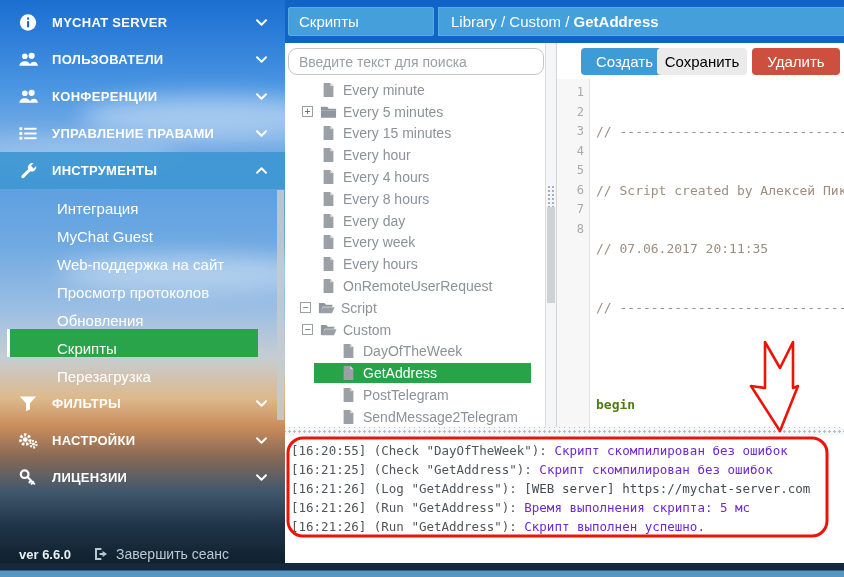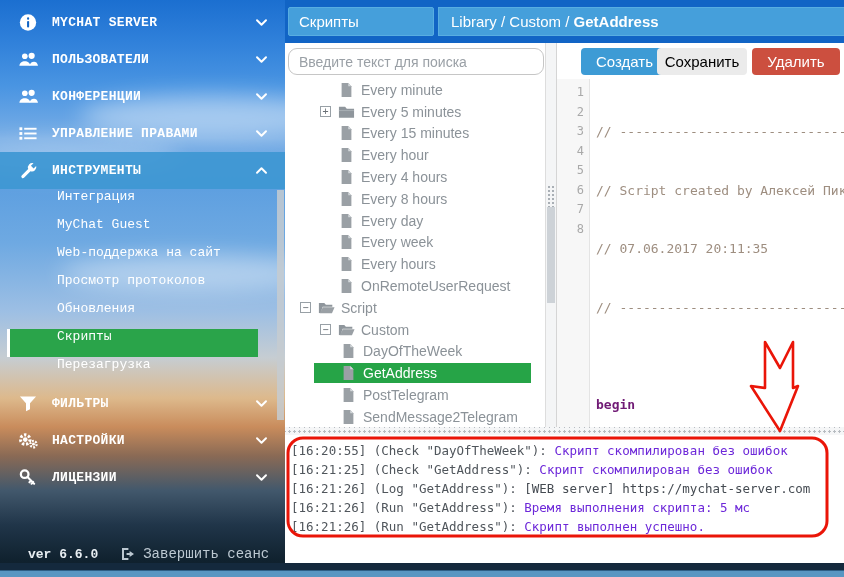--- a/index.html
+++ b/index.html
@@ -4,37 +4,37 @@
 <style>
   html,body{margin:0;padding:0;background:#fff;}
   .app{position:relative;width:844px;height:577px;overflow:hidden;
        font-family:"Liberation Sans","DejaVu Sans",sans-serif;background:#fff;}
 
   
   .sidebar{position:absolute;left:0;top:0;width:285px;height:577px;overflow:hidden;
     background:linear-gradient(180deg,
       #1b6fd0 0%,#2f80da 7%,#4a95e2 15%,#79aee6 24%,#5d9fe0 32%,
       #6ea9e2 42%,#9dbfe4 54%,#c6cdd2 62%,#ddb98c 69%,#c98c5c 74%,
-      #8a6a55 79%,#42586c 85%,#203549 91%,#10222f 97%,#0c1c29 100%);font-family:Liberation Mono, monospace;}
+      #8a6a55 79%,#42586c 85%,#203549 91%,#10222f 97%,#0c1c29 100%);}
   .cloud{position:absolute;border-radius:50%;filter:blur(11px);background:rgba(255,255,255,.42);}
   .cloud.c1{left:80px;top:95px;width:260px;height:42px;}
   .cloud.c2{left:-40px;top:140px;width:220px;height:34px;background:rgba(255,255,255,.30);}
   .cloud.c3{left:60px;top:255px;width:260px;height:36px;background:rgba(255,255,255,.38);}
   .smenu{position:relative;padding-top:4px;}
   .sitem{height:37px;display:flex;align-items:center;padding:0 16px 0 18px;color:#fff;cursor:pointer;}
   .sitem.active{background:rgba(62,151,211,.92);}
   .sitem .icn{width:22px;height:19px;margin-right:12px;flex:none;display:flex;align-items:center;}
   .sitem .icn svg{width:20px;height:19px;}
   .sitem .lbl{flex:1;font-size:13px;font-weight:700;letter-spacing:.3px;}
   .sitem .chev{width:15px;height:15px;flex:none;}
   .sitem .chev svg{width:15px;height:15px;}
-  .ssub{height:28px;display:flex;align-items:flex-start;padding-left:57px;color:#fff;font-size:13px;cursor:pointer;}
+  .ssub{height:28px;display:flex;align-items:flex-end;padding-left:57px;color:#fff;font-size:15px;cursor:pointer;}
   .ssub.sel{background:#2aa44a;border-left:3px solid #fff;margin:0 27px 0 7px;padding-left:47px;}
   .side-thumb{position:absolute;left:277px;top:190px;width:7px;height:230px;background:rgba(198,203,208,.85);}
-  .side-footer{position:absolute;left:16px;top:543px;width:285px;height:22px;display:flex;align-items:center;color:#c7d1d9;}
+  .side-footer{position:absolute;left:7px;top:543px;width:285px;height:22px;display:flex;align-items:center;color:#c7d1d9;}
   .ver{font-size:13px;font-weight:700;color:#e8eef2;margin-left:12px;}
   .logout{display:flex;align-items:center;margin-left:22px;font-size:14px;color:#bcc8d1;cursor:pointer;}
   .logout svg{width:16px;height:16px;margin-right:7px;}
 
   
   .header{position:absolute;left:285px;top:0;width:559px;height:43px;background:#1164c5;}
   .tabbox{position:absolute;left:3px;top:7px;width:146px;height:29px;background:#459fdb;
     border:1px solid #58ade1;border-radius:2px;box-sizing:border-box;color:#fff;font-size:15px;
     line-height:27px;padding-left:10px;cursor:pointer;}
   .crumbs{position:absolute;left:153px;top:7px;right:0;height:29px;background:#459fdb;
@@ -44,21 +44,21 @@
 
   
   .left-panel{position:absolute;left:285px;top:43px;width:260px;height:384px;background:#fff;overflow:hidden;}
   .search{position:absolute;left:3px;top:5px;width:256px;height:27px;box-sizing:border-box;
     border:1px solid #c6c6c6;border-radius:9px;padding:0 10px;font-size:14px;color:#444;outline:none;
     font-family:"Liberation Sans","DejaVu Sans",sans-serif;}
   .search::placeholder{color:#9aa0a6;}
   .tree{position:absolute;left:0;top:36px;right:0;}
   .trow{display:flex;align-items:center;height:21.8px;padding-right:14px;color:#8b9298;font-size:14px;cursor:pointer;}
   .trow .tinner{flex:1;display:flex;align-items:center;height:20px;}
-  .trow.lvl0{padding-left:15px;}.trow.lvl1{padding-left:35px;}.trow.lvl2{padding-left:37px;}
+  .trow.lvl0{padding-left:15px;}.trow.lvl1{padding-left:17px;}.trow.lvl2{padding-left:37px;}
   .slot{width:18px;flex:none;display:flex;align-items:center;}
   .exp{width:11px;height:11px;box-sizing:border-box;border:1px solid #98a0a6;background:#fff;
     position:relative;flex:none;}
   .exp::before{position:absolute;left:0;top:0;width:9px;height:9px;line-height:9px;text-align:center;
     font-size:10px;color:#6a7076;font-family:"DejaVu Sans Mono",monospace;}
   .exp.plus::before{content:"+";}
   .exp.minus::before{content:"\2212";}
   .ticn{width:17px;height:16px;flex:none;margin-right:6px;}
   .tlabel{white-space:nowrap;}
   .trow.sel .tinner{background:#26a447;color:#fff;margin-left:-8px;padding-left:8px;}
@@ -79,21 +79,21 @@
     font-family:"Liberation Sans","DejaVu Sans",sans-serif;cursor:pointer;}
   .btn.create{left:8px;width:87px;background:#3d9bd5;color:#fff;margin-left:16px;}
   .btn.save{left:100px;width:90px;background:#ebebeb;color:#000000;}
   .btn.delete{left:195px;width:88px;background:#cc4f3f;color:#fff;}
   .editor{position:absolute;left:0;top:36px;right:0;bottom:0;display:flex;
     font-family:"DejaVu Sans Mono","Liberation Mono",monospace;font-size:13px;line-height:19.5px;}
   .gutter{width:27px;flex:none;background:#f7f7f7;border-right:1px solid #e4e4e4;
     color:#a9a9a9;font-size:12px;text-align:right;padding:4px 5px 0 0;box-sizing:content-box;}
   .code{flex:1;overflow:hidden;padding:4px 0 0 6px;white-space:pre;color:#3c3c3c;}
   .code .c{color:#9e8e80;}
-  .code .k{color:#701a75;font-weight:700;}
+  .code .k{color:#4d7c0f;font-weight:700;}
 
   
   .log{position:absolute;left:285px;top:435px;width:559px;height:128px;background:#fff;overflow:hidden;
     font-family:"DejaVu Sans Mono","Liberation Mono",monospace;font-size:12.5px;line-height:19px;
     padding:6px 0 0 6px;box-sizing:border-box;}
   .lline{white-space:pre;}
   .lpre{color:#50565c;}
   .lmsg.green{color:#6d28d9;}
   .lmsg.dark{color:#454b52;}
 

